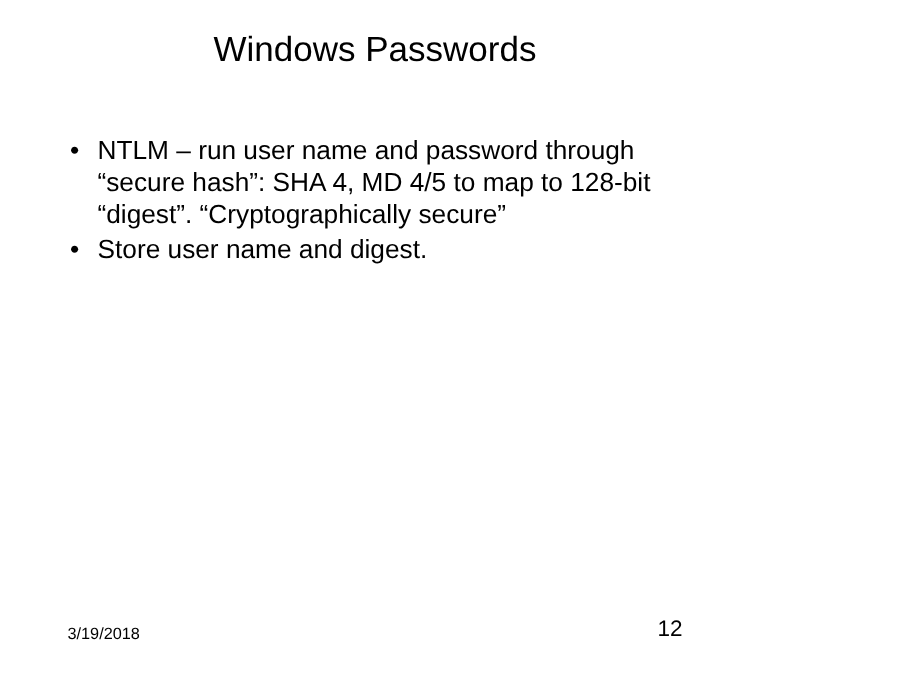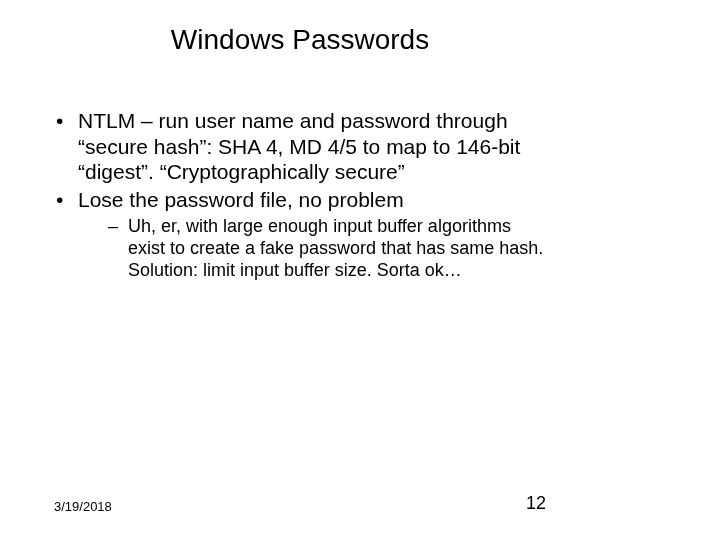--- a/index.html
+++ b/index.html
@@ -87,26 +87,21 @@
 </style>
 </head>
 <body>
 
 <div class="slide">
 
   <div class="title">Windows Passwords</div>
 
   <div class="body">
     <ul class="lvl1">
-      <li>NTLM – run user name and password through “secure hash”: SHA 4, MD 4/5 to map to 146-bit “digest”. “Cryptographically secure”</li>
-      <li>
-        <span>Lose the password file, no problem</span>
-        <ul class="lvl2">
-          <li>Uh, er, with large enough input buffer algorithms exist to create a fake password that has same hash. Solution: limit input buffer size. Sorta ok…</li>
-        </ul>
-      </li>
+      <li>NTLM – run user name and password through “secure hash”: SHA 4, MD 4/5 to map to 128-bit “digest”. “Cryptographically secure”</li>
+      <li>Store user name and digest.</li>
     </ul>
   </div>
 
   <div class="footer-date">3/19/2018</div>
   <div class="footer-page">12</div>
 
 </div>
 
 </body></html>

